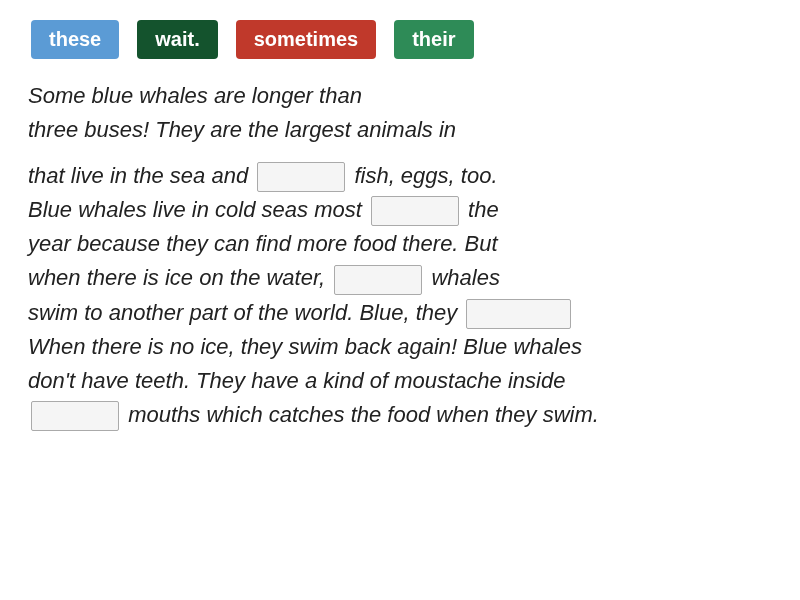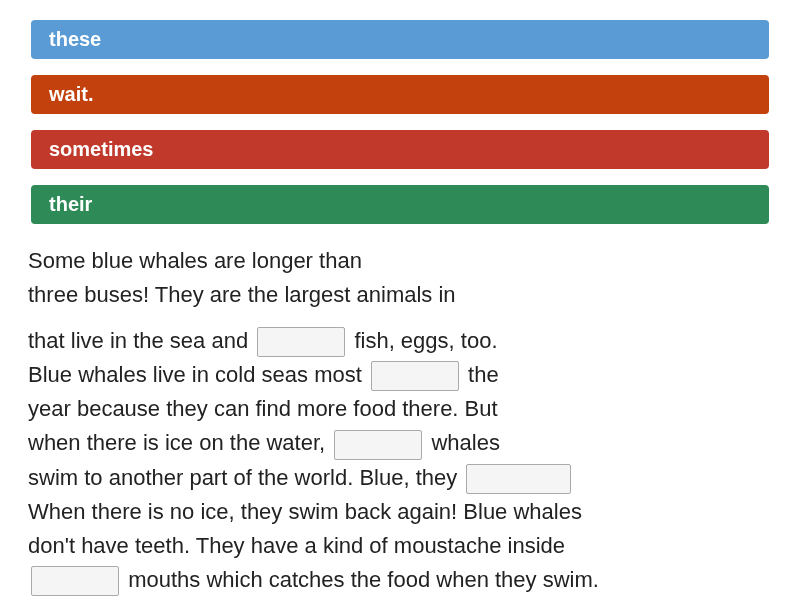--- a/index.html
+++ b/index.html
@@ -18,51 +18,50 @@
       overflow: hidden;
     }
 
     .page {
       padding: 18px 28px;
     }
 
     
     .word-bank {
       display: flex;
-      flex-direction: column;
       gap: 12px;
-      justify-content: center;
       margin-bottom: 18px;
     }
 
     .word-chip {
       padding: 8px 18px;
       font-size: 20px;
       font-weight: bold;
       color: #fff;
       border-radius: 4px;
       margin: 2px 3px;
       cursor: pointer;
       user-select: none;
     }
 
     .chip-blue    { background: #5b9bd5; }
-    .chip-orange  { background: #c2410c; }
+    .chip-orange  { background: #14532d; }
     .chip-orange2 { background: #f0a030; }
     .chip-green   { background: #2e8b57; }
     .chip-red     { background: #c0392b; }
 
     
     .passage {
       line-height: 1.55;
       font-size: 22px;
     }
 
     .passage p {
       margin-bottom: 12px;
+      font-style: italic;
     }
 
     
     .blank {
       display: inline-block;
       width: 88px;
       height: 30px;
       border: 1.5px solid #aaa;
       background: #f5f5f5;
       vertical-align: middle;

